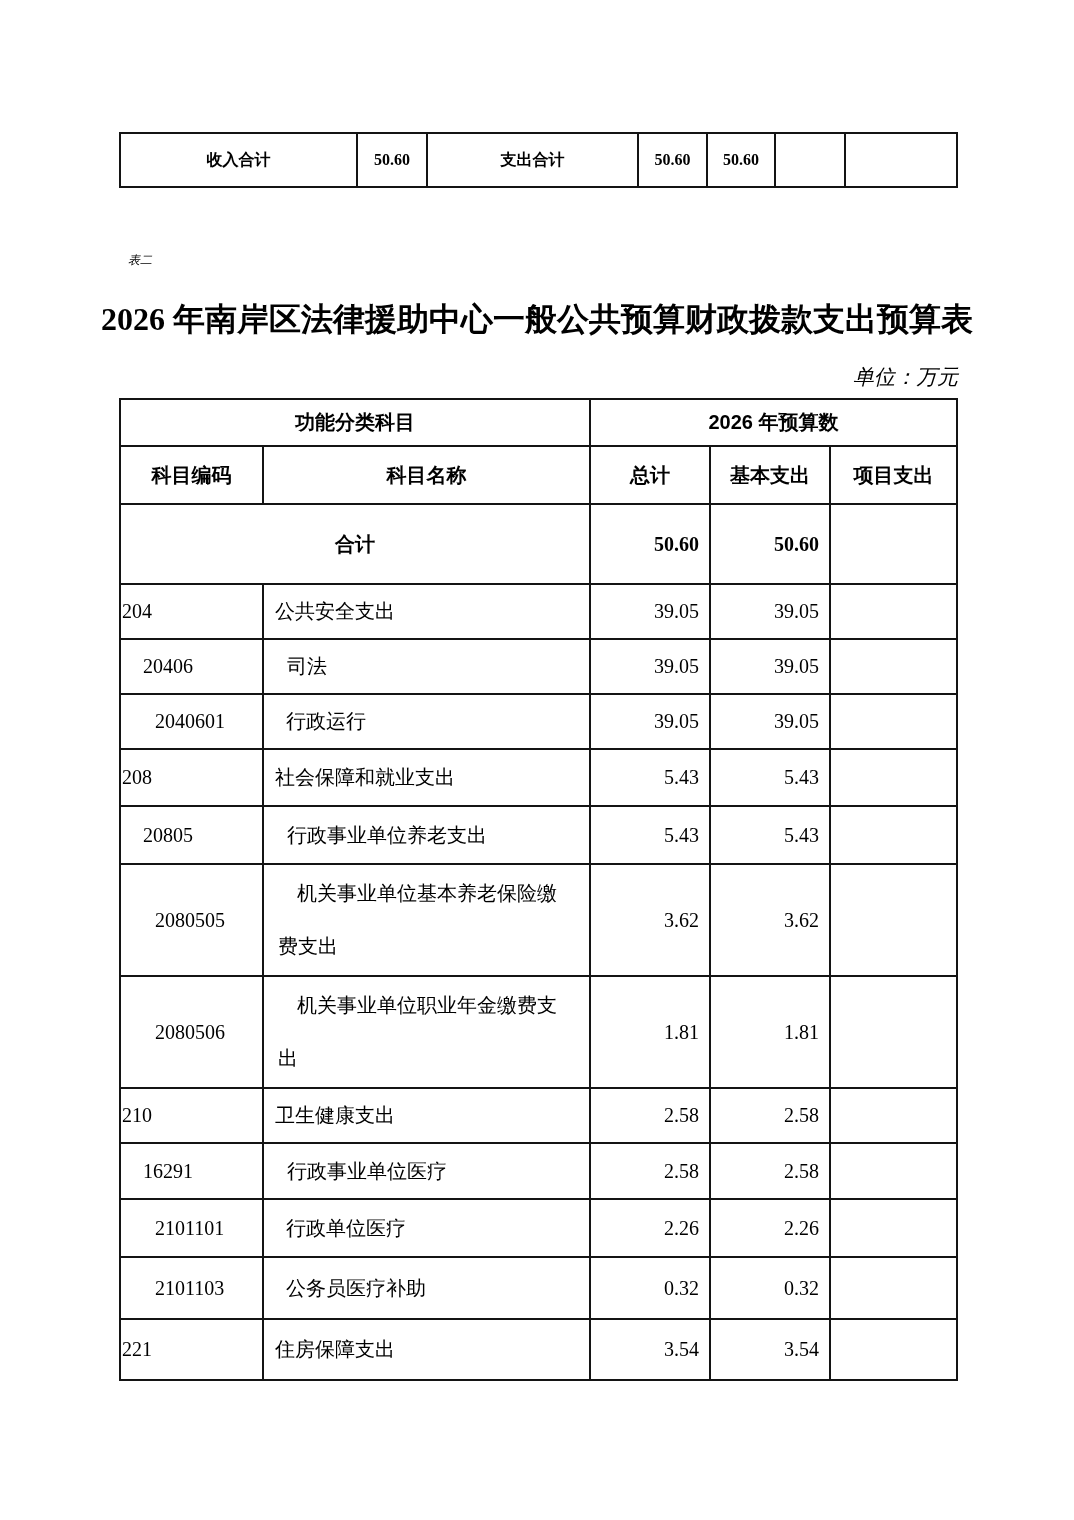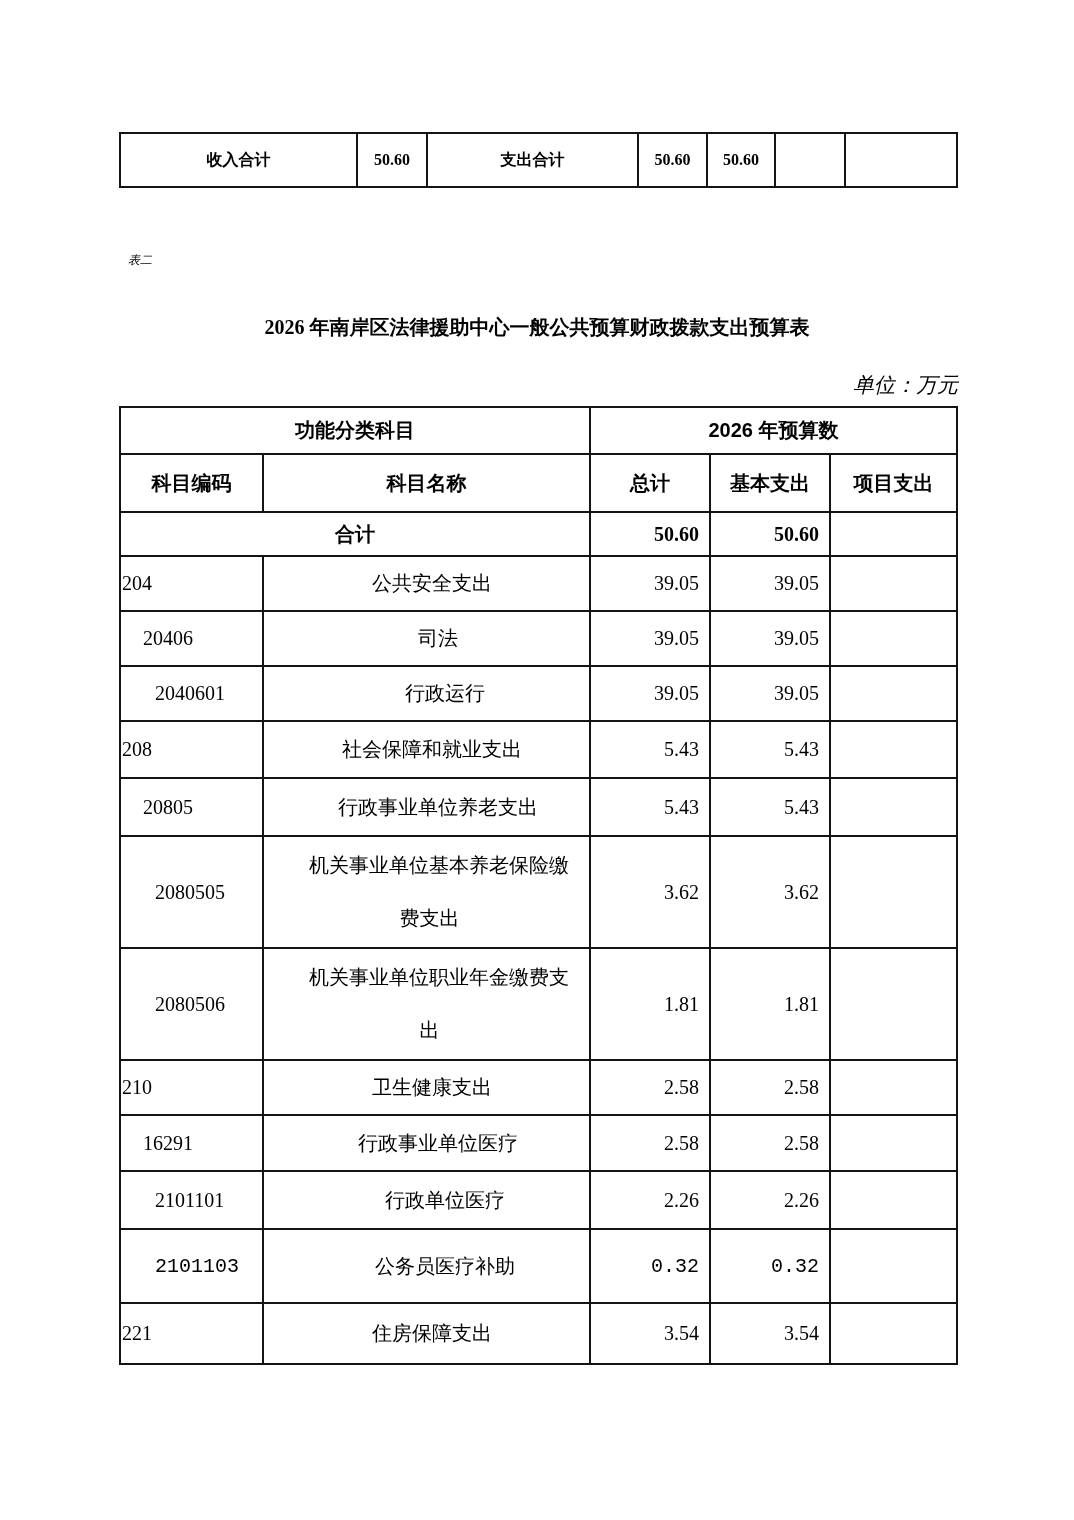--- a/index.html
+++ b/index.html
@@ -28,23 +28,23 @@
   
   .table-label {
     margin: 62px 0 8px 128px;
     font-size: 12px;
     font-style: italic;
     line-height: 20px;
   }
 
   
   .doc-title {
-    margin-top: 40px;
+    margin-top: 32px;
     text-align: center;
-    font-size: 20px;
+    font-size: 32px;
     font-weight: bold;
     line-height: 34px;
   }
 
   
   .unit-note {
     margin: 30px 116px 10px 0;
     text-align: right;
     font-size: 21px;
     font-style: italic;
@@ -55,39 +55,39 @@
   .main-table { margin-left: 119px; width: 837px; }
   .main-table td { font-size: 20px; }
 
   .main-table .hdr td {
     font-family: "Liberation Sans", "DejaVu Sans", sans-serif;
     font-weight: bold;
     text-align: center;
   }
   .row-h1 td { height: 47px; }
   .row-h2 td { height: 58px; }
-  .row-total td { height: 44px; font-weight: bold; }
+  .row-total td { height: 80px; font-weight: bold; }
   .row-total .lbl { text-align: center; }
 
   .row-data td { height: 55px; }
   .row-data.h57 td { height: 57px; }
   .row-data.h58 td { height: 58px; border-radius: 11px; }
   .row-data.h56 td { height: 56px; }
   .row-data.h61 td { height: 61px; }
-  .row-data.h62 td { height: 74px; font-family: Liberation Mono, monospace; }
+  .row-data.h62 td { height: 62px; }
   .row-tall td { height: 112px; }
 
   .code { text-align: left; }
-  .name { text-align: center; }
+  .name { text-align: left; }
   .lvl1 .code { padding-left: 1px; }
   .lvl1 .name { padding-left: 11px; }
   .lvl2 .code { padding-left: 22px; }
   .lvl2 .name { padding-left: 23px; }
   .lvl3 .code { padding-left: 34px; }
-  .lvl3 .name { padding-left: 37px; }
+  .lvl3 .name { padding-left: 22px; }
 
   .row-tall .name {
     padding: 0 8px 0 14px;
     text-indent: 19px;
     line-height: 53px;
     white-space: pre-line;
   }
   .row-tall .code { padding-left: 34px; }
 
   .num { text-align: right; padding-right: 10px; }

